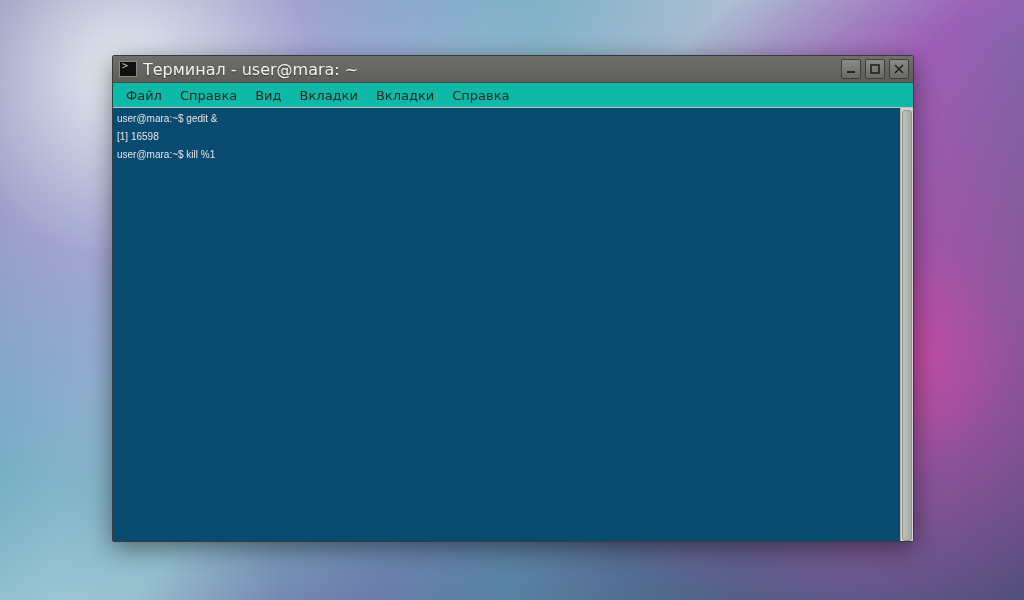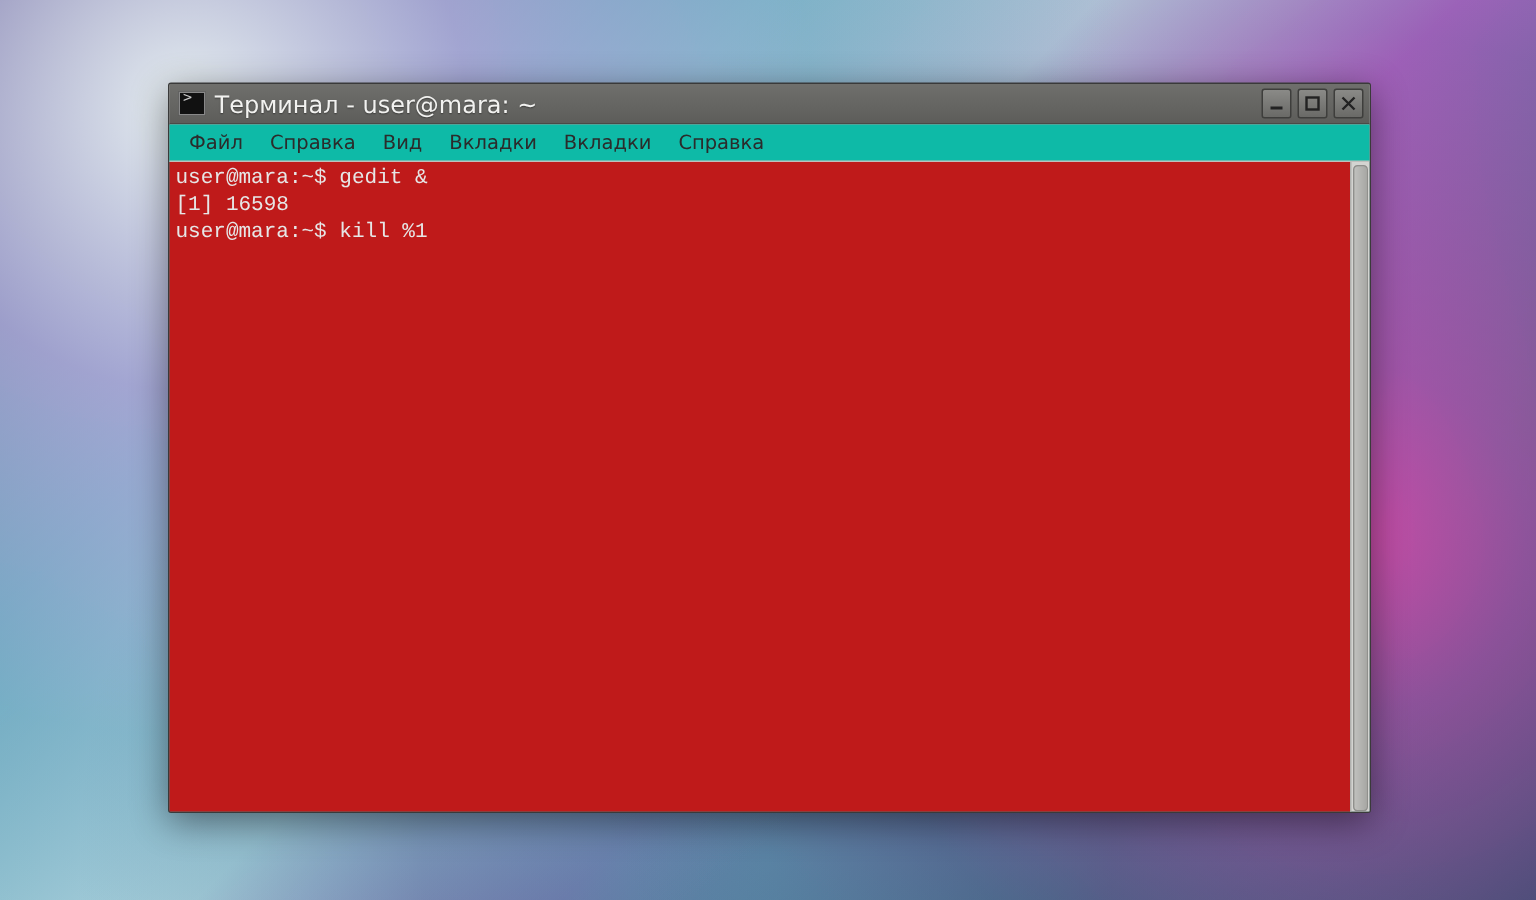--- a/index.html
+++ b/index.html
@@ -100,24 +100,24 @@
     padding: 2px 9px;
     cursor: pointer;
   }
   .terminal-wrap {
     flex: 1 1 auto;
     display: flex;
     background: #1e4943;
   }
   .terminal {
     flex: 1 1 auto;
-    background: #b91c1c;
+    background: #0c4a6e;
     color: #e6e6e6;
-    font-family: Liberation Mono, monospace;
-    font-size: 14px;
+    font-family: Liberation Sans, sans-serif;
+    font-size: 10px;
     line-height: 18px;
     padding: 2px 4px;
     white-space: pre;
     overflow: hidden;
   }
   .terminal .line { display: block; }
   .terminal .cursor-block {
     display: inline-block;
     width: 9px;
     height: 15px;

